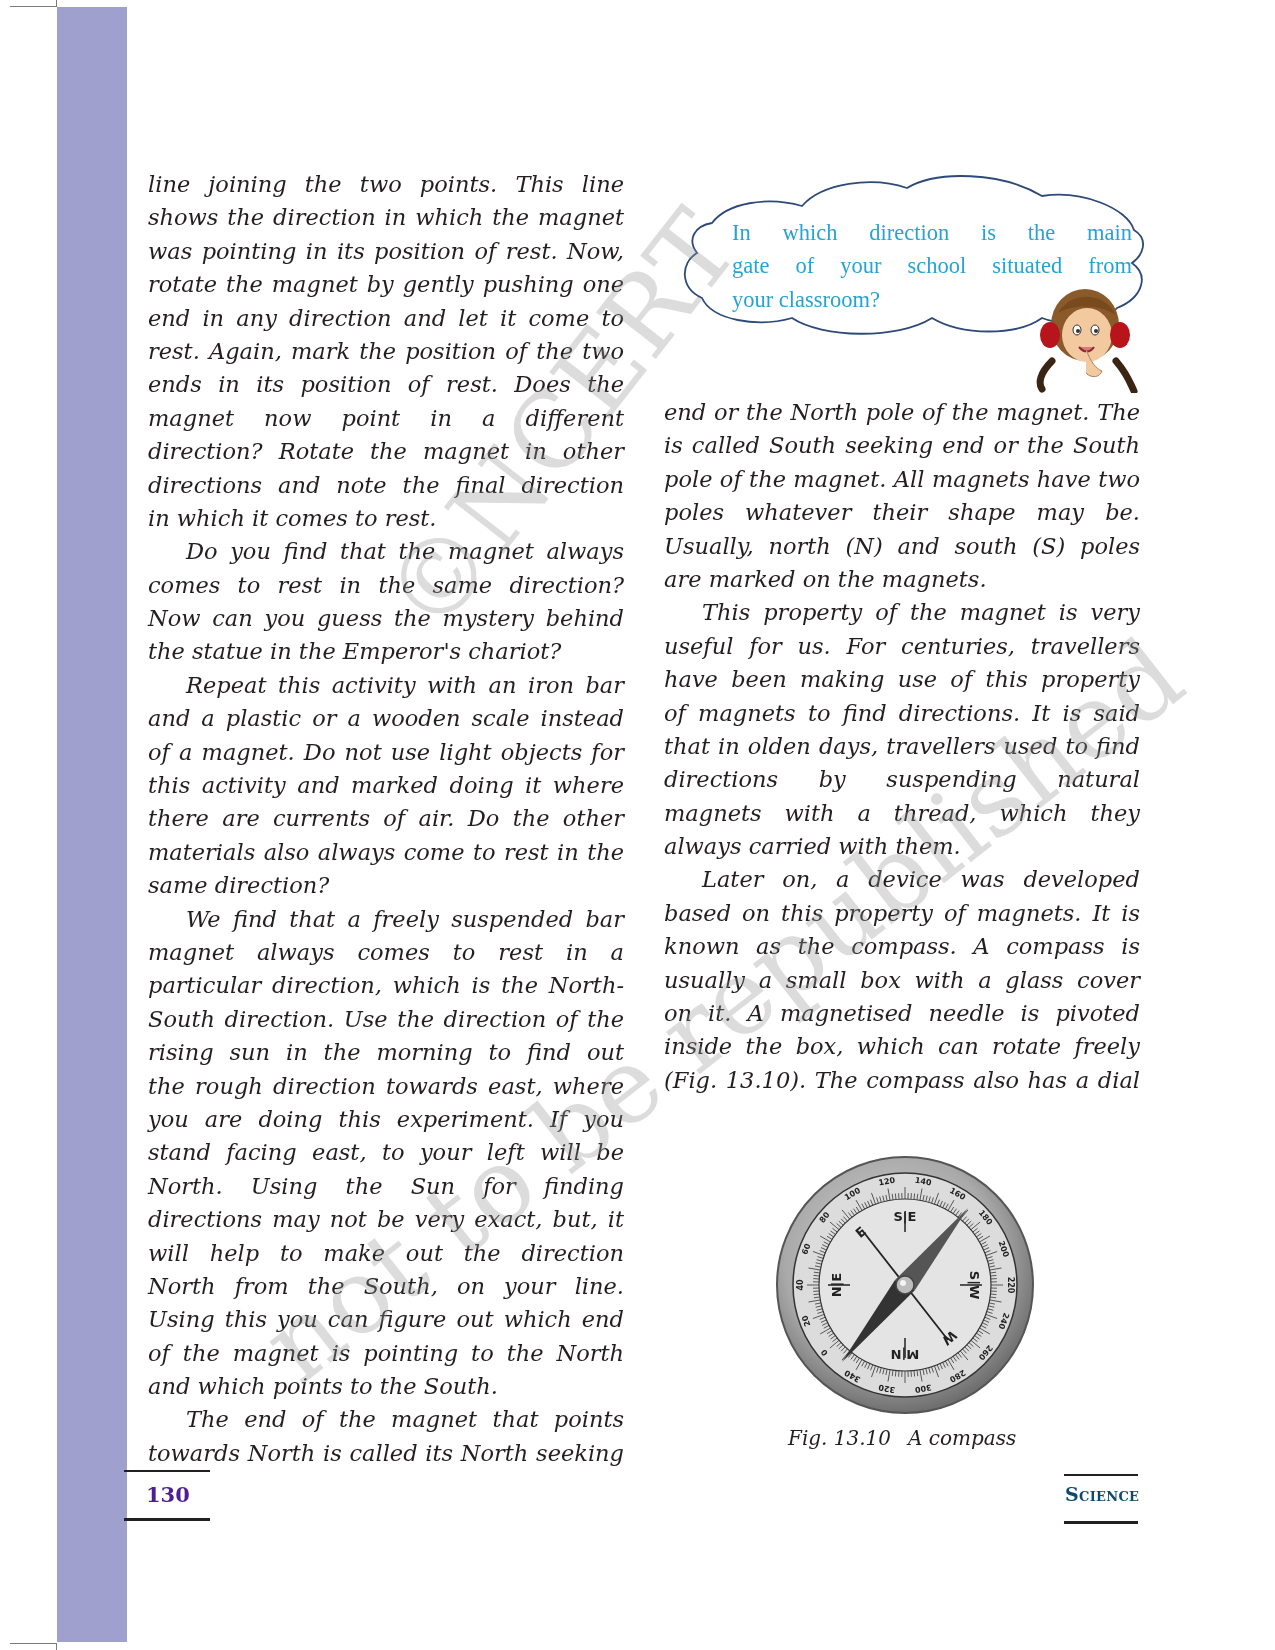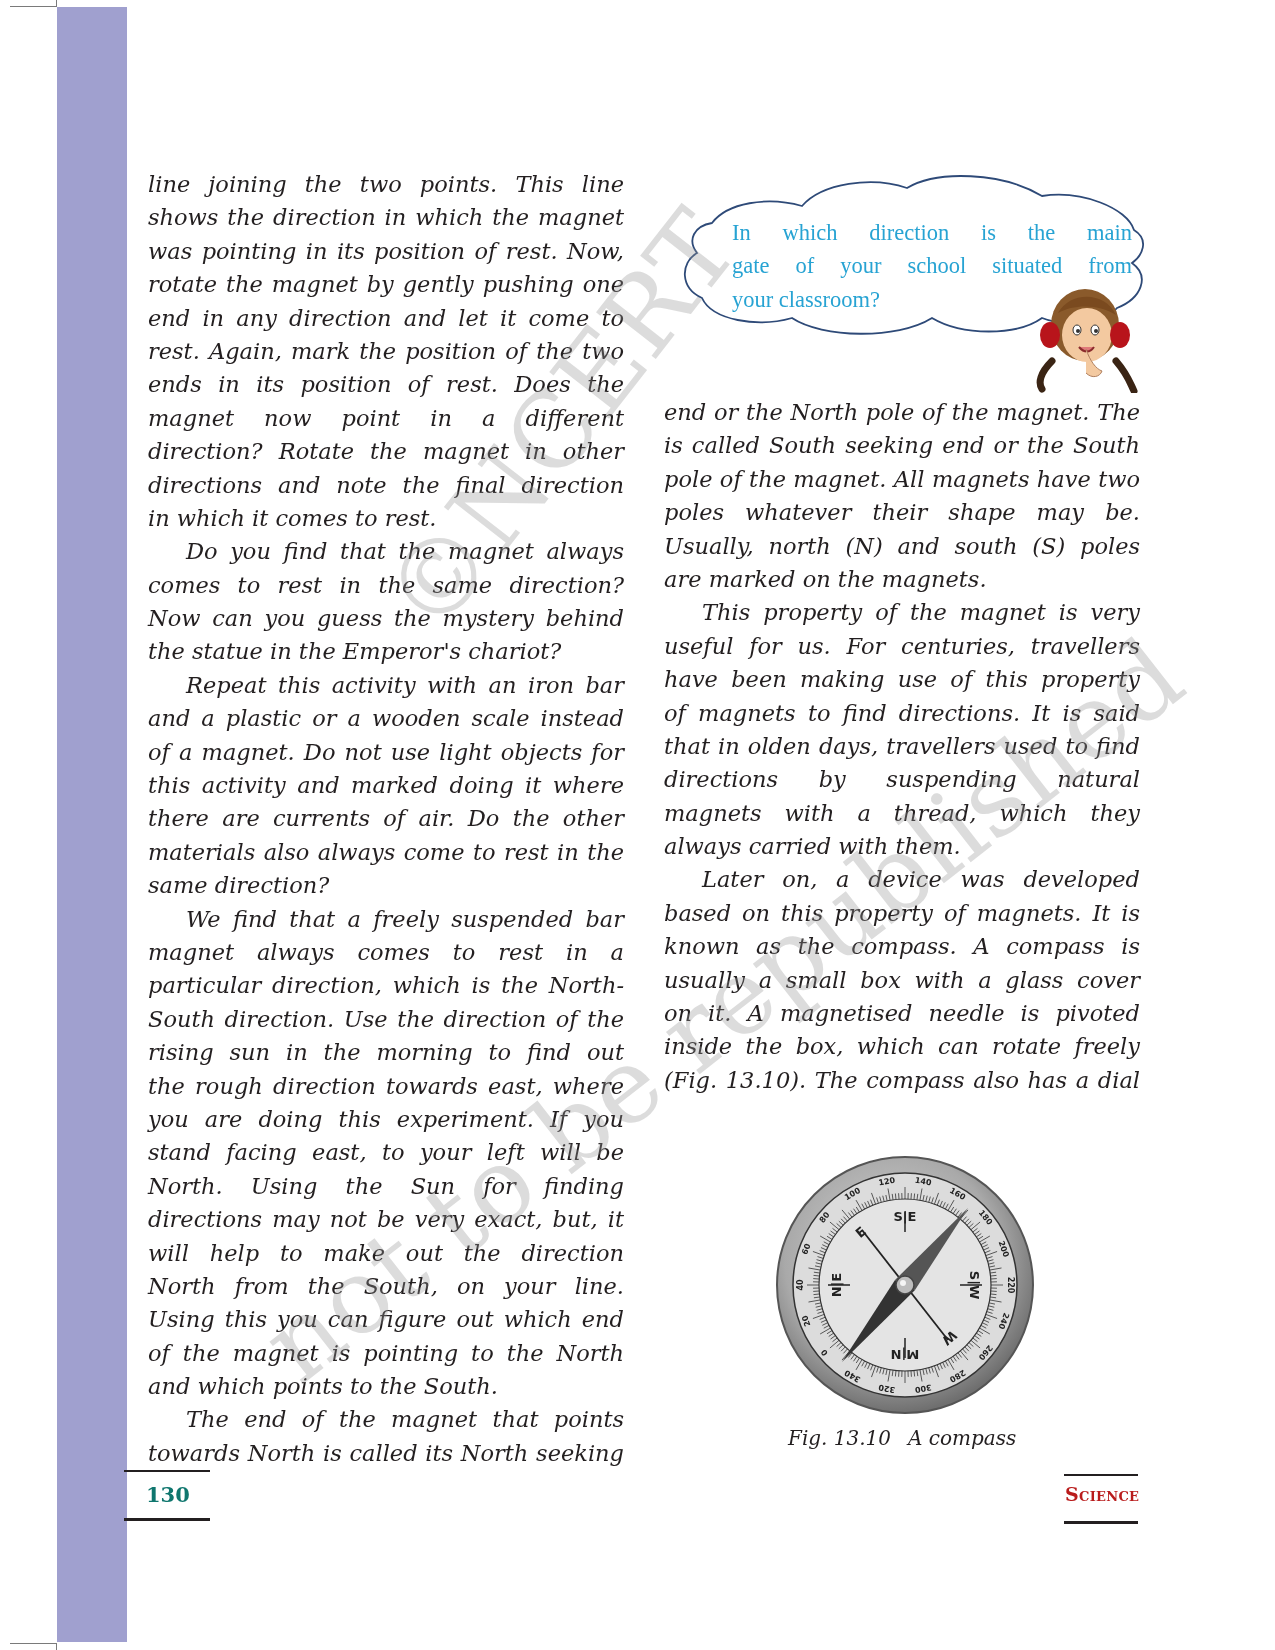--- a/index.html
+++ b/index.html
@@ -24,22 +24,22 @@
                 font-size:22.5px; line-height:33.4px; }
   .girl { position:absolute; left:1030px; top:283px; width:110px; height:110px; }
 
   .figure { position:absolute; left:770px; top:1150px; width:270px; height:270px; }
   .caption { position:absolute; left:788px; top:1426px; font-size:20px; color:#231f20; white-space:nowrap; }
   .caption b { font-style:italic; font-weight:normal; margin-right:17px; }
   .caption i { font-style:italic; }
 
   .pg-rule { position:absolute; height:2px; background:#231f20; }
   .pg-rule.thick { height:3px; }
-  .page-num { position:absolute; left:146px; top:1482px; font-size:21px; font-weight:bold; color:#0f766e; }
-  .subject { position:absolute; left:1065px; top:1483px; font-size:19px; font-weight:bold; color:#b91c1c;
+  .page-num { position:absolute; left:146px; top:1482px; font-size:21px; font-weight:bold; color:#4c1d95; }
+  .subject { position:absolute; left:1065px; top:1483px; font-size:19px; font-weight:bold; color:#0c4a6e;
              font-variant:small-caps; letter-spacing:0.3px; }
 
   .watermark { position:absolute; pointer-events:none; color:rgba(150,150,150,0.33);
                font-family:"DejaVu Serif","Liberation Serif",serif; white-space:nowrap; }
 </style>
 </head>
 <body>
 
 <div class="crop-top"></div>
 <div class="crop-top-v"></div>

